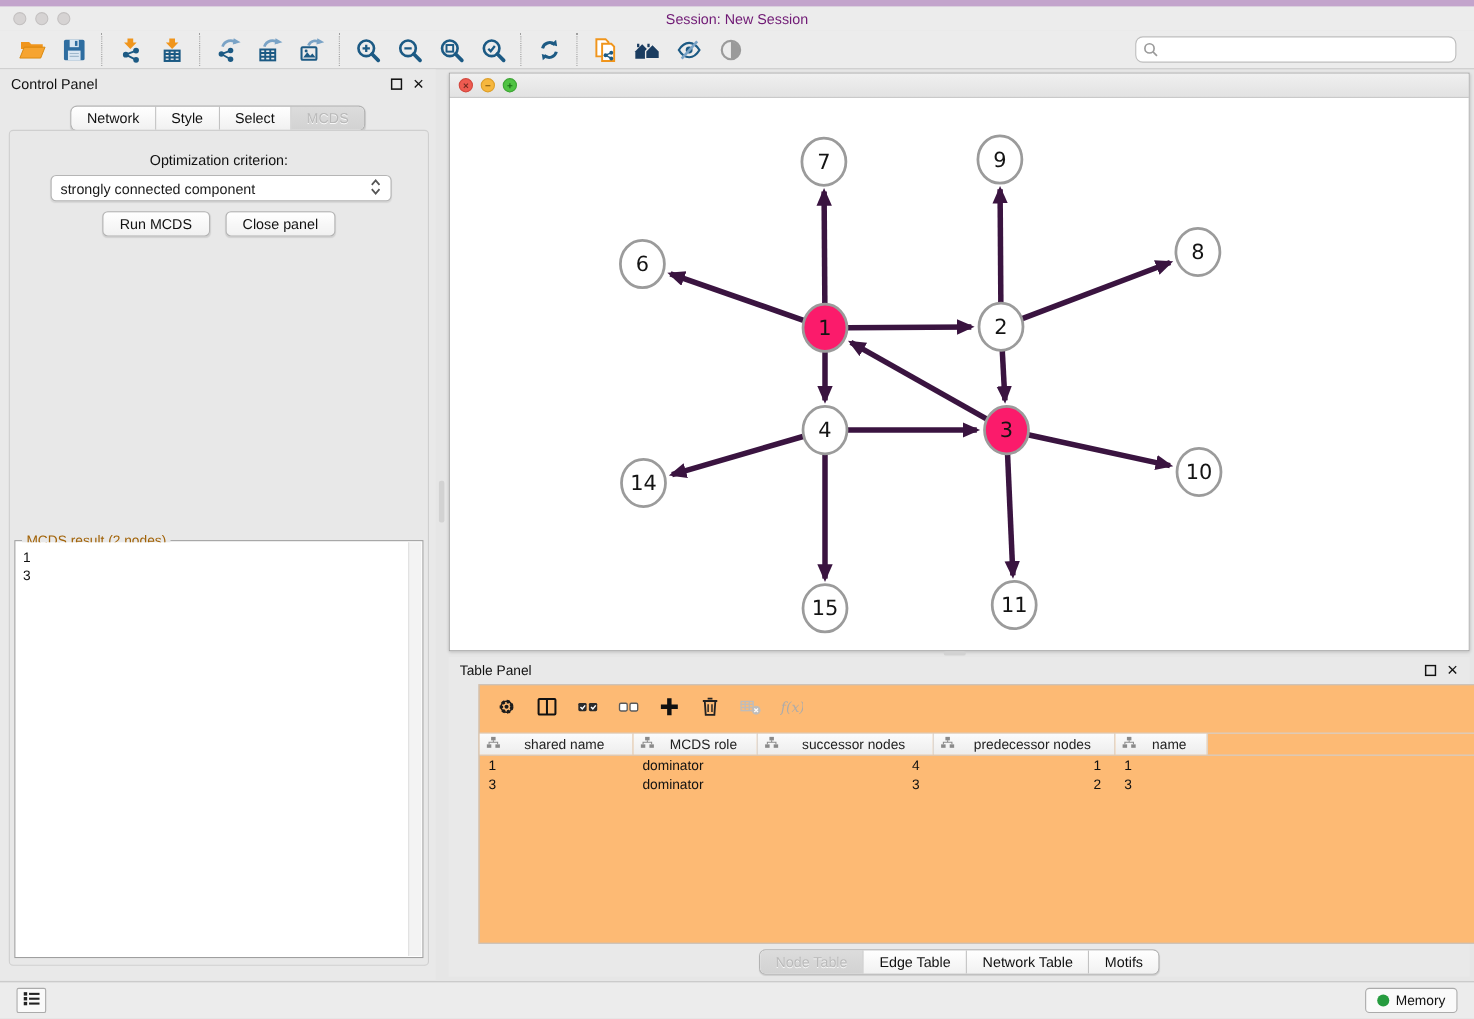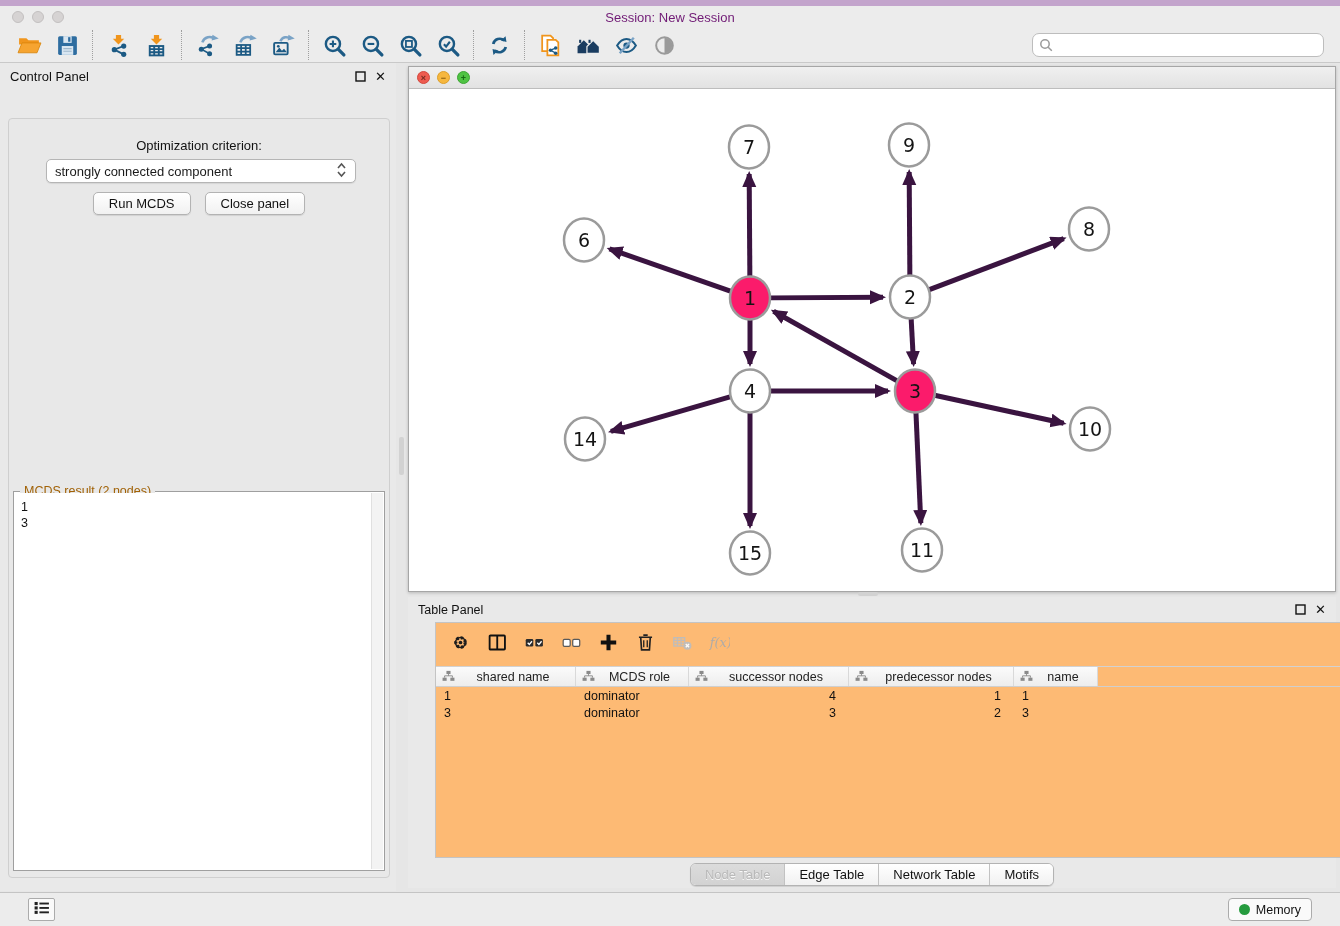--- a/index.html
+++ b/index.html
@@ -71,21 +71,21 @@
   .tbl-head { display:flex; border-top:1px solid #d2d2d2; border-bottom:1px solid #cfcfcf;align-items:flex-end; }
   .th { display:flex; align-items:center; height:19px; background:linear-gradient(#fbfbfb,#ededed); border-right:1px solid #d9d9d9; padding:0 4px 0 6px; }
   .th .th-label { flex:1; text-align:center; font-size:12.5px; color:#222; }
   .tr { display:flex; height:17px; align-items:center; }
   .td { font-size:12.5px; color:#111; padding:0 8px; white-space:nowrap; overflow:hidden; }
   .td.right { text-align:right; padding-right:13px; }
 
   .tp-tabs { position:absolute; left:0; right:0; bottom:2px; display:flex; justify-content:center; }
 
   
-  .statusbar { position:absolute; left:0; top:892px; width:1340px; height:34px; background:#ececec; border-top:1px solid #c4c4c4; display:flex; align-items:center; padding:0 28px; }
+  .statusbar { position:absolute; left:0; top:892px; width:1340px; height:34px; background:#ececec; border-top:1px solid #c4c4c4; display:flex; align-items:center; padding:0 15px; }
   .sb-list-btn { width:27px; height:23px; background:#fafafa; border:1px solid #ababab; border-radius:2px; display:flex; align-items:center; justify-content:center; }
   .memory-btn { margin-left:auto; height:23px; background:#fafafa; border:1px solid #ababab; border-radius:4px; display:flex; align-items:center; gap:6px; padding:0 10px; font-size:12.5px; color:#111; }
   .mem-dot { width:11px; height:11px; border-radius:50%; background:#259b3e; }
 
   .splitter-v { position:absolute; left:399px; top:437px; width:5px; height:38px; background:#d2d2d2; border-radius:2px; }
   .splitter-h { position:absolute; left:858px; top:592px; width:20px; height:4px; background:#d2d2d2; border-radius:2px; }
 </style>
 </head>
 <body>
 
@@ -266,20 +266,28 @@
     <div class="panel-head">
       <span class="panel-title">Control Panel</span>
       <span class="panel-icons">
         <span class="float-ic">
           <svg width="11" height="11" viewBox="0 0 11 11">
               <rect x="1" y="1" width="9" height="9" fill="none" stroke="#111" stroke-width="1.4"></rect>
             </svg>
         </span>
         <span class="close-ic">✕</span>
       </span>
+    </div>
+    <div class="seg-tabs">
+      <div class="seg-inner" id="cp-tabs">
+          <div class="seg-tab">Network</div>
+          <div class="seg-tab">Style</div>
+          <div class="seg-tab">Select</div>
+          <div class="seg-tab active">MCDS</div>
+        </div>
     </div>
 
     <div class="cp-box">
       <div class="opt-label">Optimization criterion:</div>
       <div class="select-box">
         <span class="select-value">strongly connected component</span>
         <span>
           <svg width="11" height="16" viewBox="0 0 11 16">
               <path d="M2 6l3.5-4L9 6" fill="none" stroke="#555" stroke-width="1.6"></path>
               <path d="M2 10l3.5 4L9 10" fill="none" stroke="#555" stroke-width="1.6"></path>

